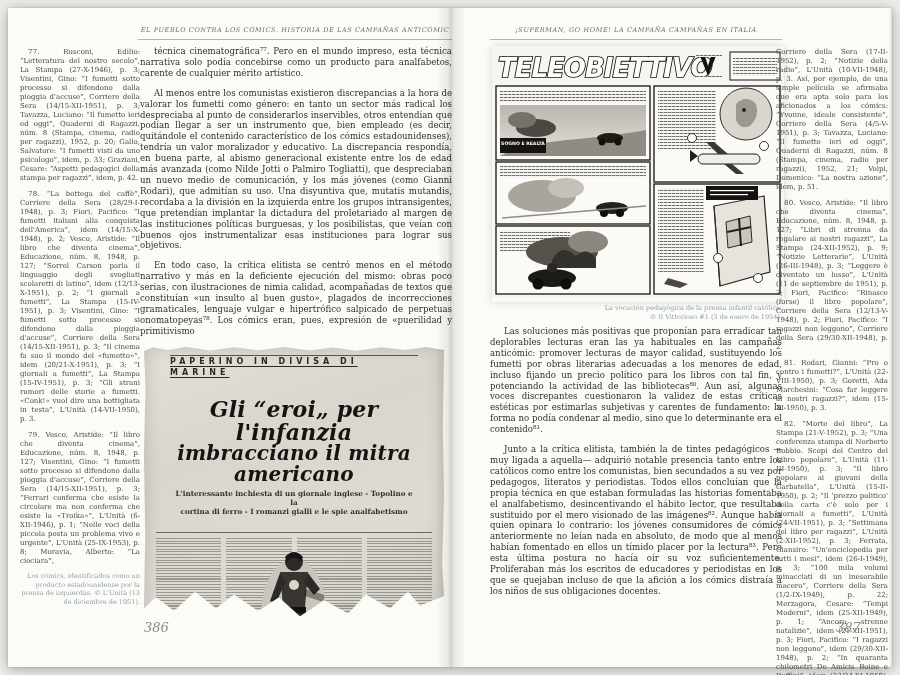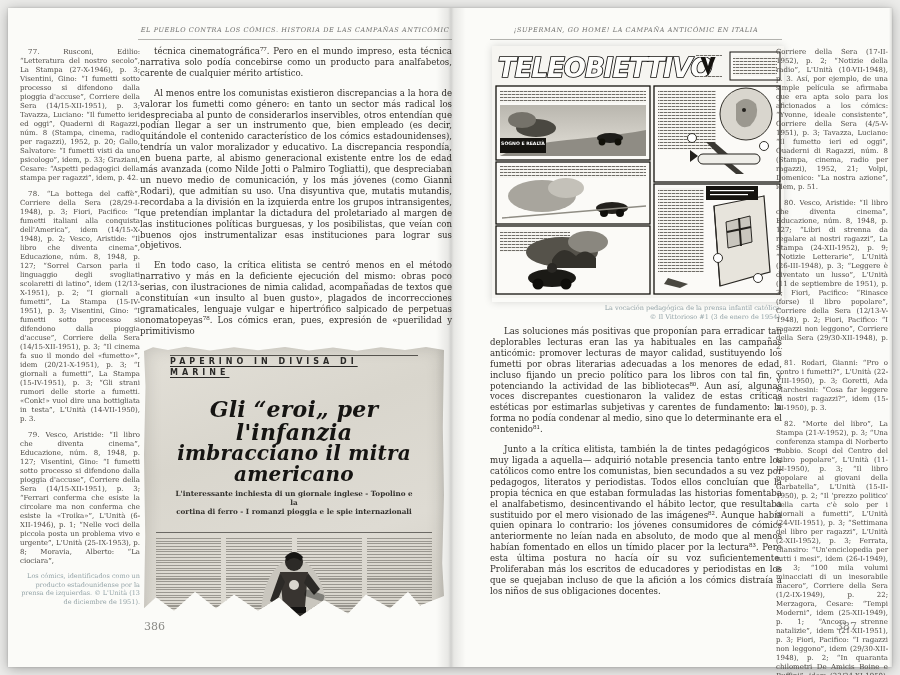--- a/index.html
+++ b/index.html
@@ -31,21 +31,21 @@
   }
   .head-rule{position:absolute;top:31px;border-top:1px solid #b4b4b0;height:0;}
   .fn-col{position:absolute;font-size:7px;line-height:9px;color:#4c4843;text-align:justify;}
   .fn{margin:0 0 7px 0;text-indent:8px;}
   .fn-num{letter-spacing:.3px;}
   .main-col{position:absolute;font-size:8.6px;line-height:10.9px;color:#34302b;text-align:justify;}
   .main-col p{margin:0 0 9px 0;text-indent:14px;}
   .img-caption{
     position:absolute;font-size:6.5px;line-height:8.5px;color:#93a3a7;
   }
-  .pagenum{position:absolute;font-size:11px;color:#8a8a86;}
+  .pagenum{position:absolute;font-size:13px;font-style:italic;color:#8a8a86;}
 
   
   .clipping{
     position:relative;margin:8px 0 0 4px;width:300px;height:272px;
     background:linear-gradient(160deg,#e3e0d8 0%,#d9d6cd 35%,#dedbd3 70%,#d3d0c7 100%);
     clip-path:polygon(0% 2%,3% .6%,8% 1.6%,14% .4%,22% 1.8%,30% .6%,38% 1.7%,47% .5%,55% 1.8%,63% .7%,71% 1.9%,79% .6%,87% 1.6%,94% .5%,100% 1.6%,99.6% 30%,100% 55%,99.4% 80%,100% 92%,92% 95.5%,88% 90.5%,82% 96.5%,74% 91.5%,68% 98.5%,60% 93.5%,52% 99.5%,45% 92.5%,38% 97.5%,30% 91.5%,24% 96.5%,17% 90.5%,10% 97.5%,4% 92.5%,0% 96.5%,.4% 70%,0% 40%,.5% 15%);
     box-shadow:inset 0 0 18px rgba(0,0,0,.18);
     padding:9px 12px 0 12px;box-sizing:border-box;
     color:#1d1c1a;
   }
@@ -103,21 +103,21 @@
       <p>En todo caso, la crítica elitista se centró menos en el método narrativo y más en la deficiente ejecución del mismo: obras poco serias, con ilustraciones de nimia calidad, acompañadas de textos que constituían «un insulto al buen gusto», plagados de incorrecciones gramaticales, lenguaje vulgar e hipertrófico salpicado de perpetuas onomatopeyas⁷⁸. Los cómics eran, pues, expresión de «puerilidad y primitivismo</p>
 
       <div class="clipping">
         <div class="clip-kicker">PAPERINO IN DIVISA DI MARINE</div>
         <div class="clip-headline">
           <div class="h1">Gli “eroi„ per l'infanzia</div>
           <div class="h2">imbracciano il mitra americano</div>
         </div>
         <div class="clip-subhead">
           <div>L'interessante inchiesta di un giornale inglese - Topolino e la</div>
-          <div>cortina di ferro - I romanzi pioggia e le spie internazionali</div>
+          <div>cortina di ferro - I romanzi gialli e le spie analfabetismo</div>
         </div>
         <div class="clip-body">
           <div class="fake-col"></div>
           <div class="fake-col short"></div>
           <div class="fake-col short"></div>
           <div class="fake-col"></div>
           <div class="hero-wrap">
             <svg width="72" height="124" viewBox="0 0 72 124">
               <ellipse cx="36" cy="66" rx="33" ry="56" fill="#c9c6be"></ellipse>
               <circle cx="36" cy="13" r="9" fill="#2c2a27"></circle>
@@ -136,21 +136,21 @@
           </div>
         </div>
       </div>
     </div>
 
     <div class="pagenum" style="left:136px;top:612px;">386</div>
   </div>
 
   <div>
 
-    <div class="running-head" style="left:482px;width:292px;">¡SUPERMAN, GO HOME! LA CAMPAÑA ANTICÓMIC EN ITALIA</div>
+    <div class="running-head" style="left:482px;width:292px;">¡SUPERMAN, GO HOME! LA CAMPAÑA CAMPAÑAS EN ITALIA</div>
     <div class="head-rule" style="left:482px;width:292px;"></div>
 
     <div class="comic-wrap" style="left:484px;top:38px;">
       <svg width="292" height="252" viewBox="0 0 292 252">
         <defs>
           <pattern id="txt" width="4" height="3" patternUnits="userSpaceOnUse">
             <rect width="4" height="3" fill="#f6f5f1"></rect>
             <rect y="0" width="3.4" height="1" fill="#6f6c66"></rect>
           </pattern>
           <linearGradient id="sky" x1="0" y1="0" x2="0" y2="1">

